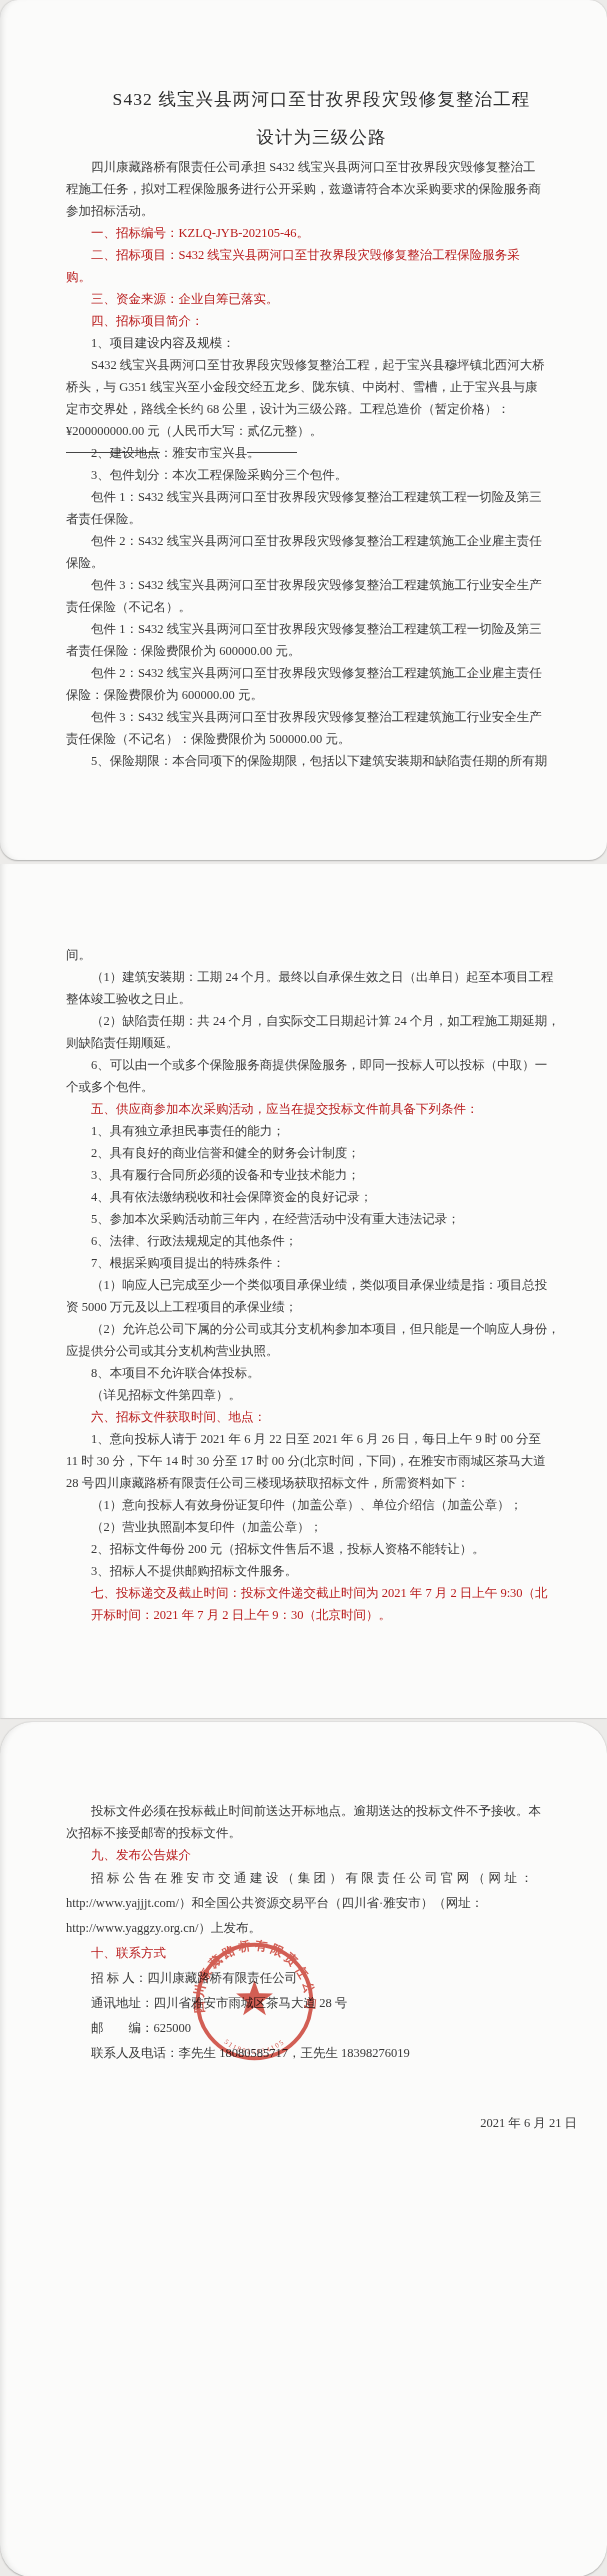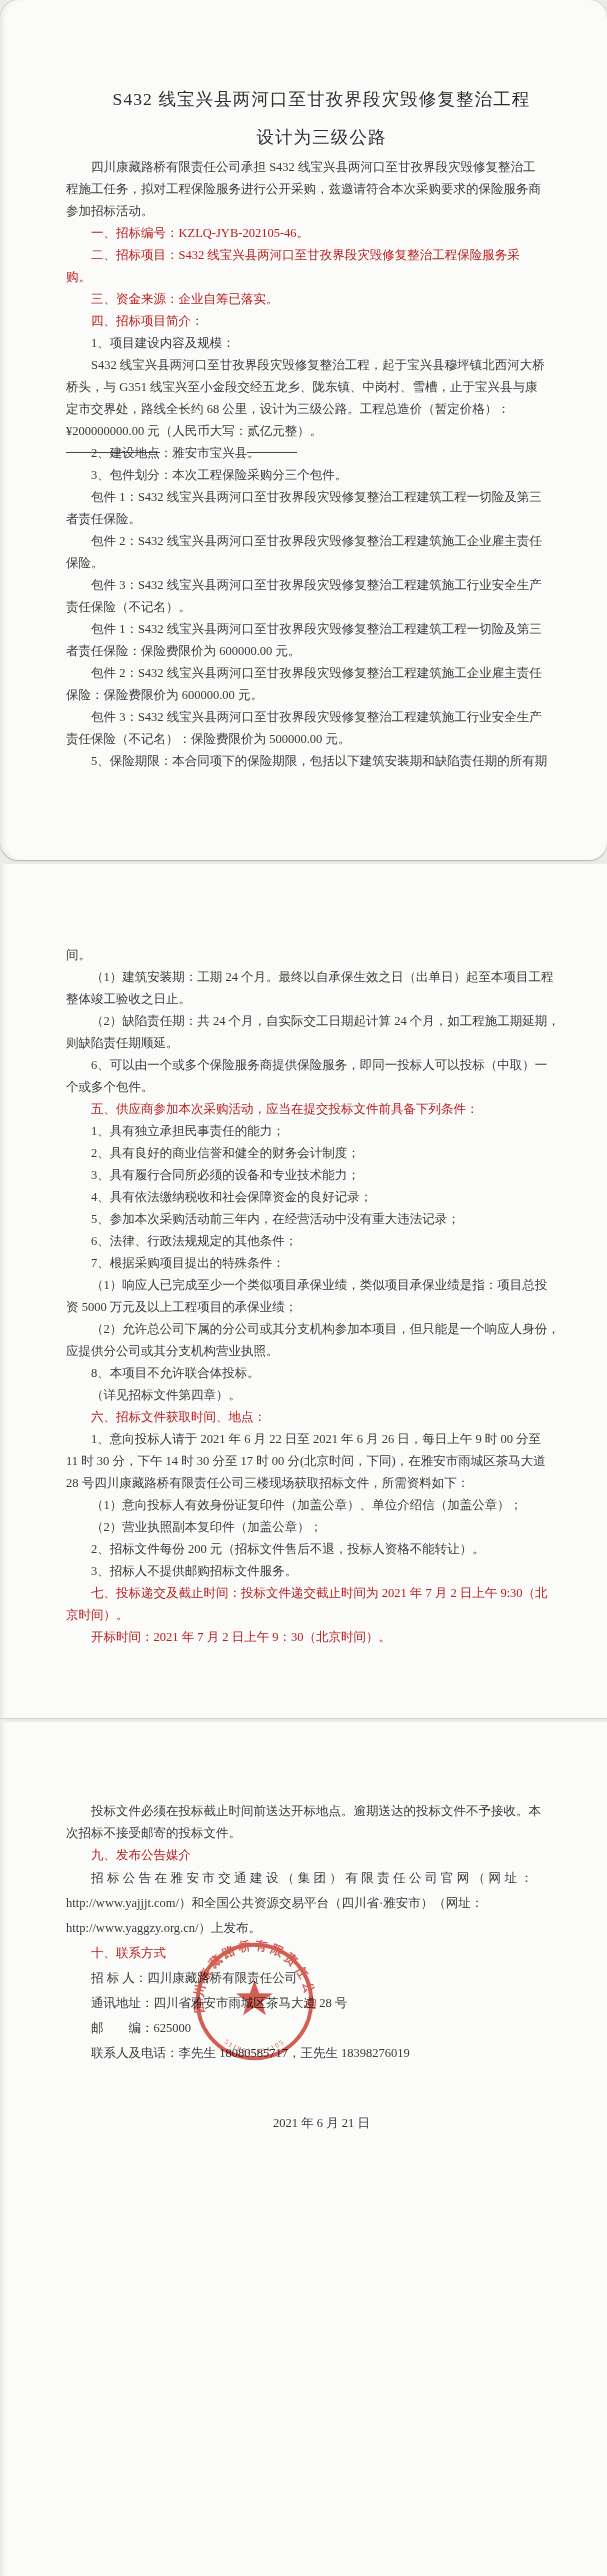--- a/index.html
+++ b/index.html
@@ -12,21 +12,21 @@
   }
   .page{
     position:relative;
     width:607px;
     background:#fbfbfa;
     box-shadow:0 0.8px 1.5px rgba(0,0,0,.25), inset 6px 0 6px -4.6px rgba(0,0,0,.12);
     overflow:hidden;
   }
   .page-1{height:860px;border-radius:18px;}
   .page-2{height:854px;margin-top:3.8px;}
-  .page-3{height:855px;margin-top:3.8px;}
+  .page-3{height:855px;margin-top:3.8px;border-radius:32px;}
   .content{padding:0 30px 0 66px;}
   .pad-1{padding-top:80px;}
   .pad-2{padding-top:80px;}
   .pad-3{padding-top:78px;}
   .title-block{text-align:center;}
   .title{
     font-size:17.5px;
     line-height:38px;
     letter-spacing:1.1px;
     color:#2d2d2d;
@@ -38,21 +38,21 @@
     text-align:justify;
     color:#3a3a3a;
   }
   .line.indent{text-indent:2em;}
   .line.bold{font-weight:normal;color:#b91c1c;}
   .line.tall{line-height:25px;}
   .line.track{letter-spacing:3.4px;}
   .line .u{border-bottom:0.8px solid #454545;padding-bottom:14px;margin-top:16px;}
   .date-line{
     margin-top:47px;
-    text-align:center;
+    text-align:right;
     font-size:12.5px;
     line-height:21px;
     color:#3a3a3a;
   }
   .stamp{
     position:absolute;
     left:190px;
     top:215px;
     width:129px;
     height:129px;
@@ -130,21 +130,20 @@
         <div class="line indent">（详见招标文件第四章）。</div>
         <div class="line indent bold">六、招标文件获取时间、地点：</div>
         <div class="line indent">1、意向投标人请于 2021 年 6 月 22 日至 2021 年 6 月 26 日，每日上午 9 时 00 分至</div>
         <div class="line">11 时 30 分，下午 14 时 30 分至 17 时 00 分(北京时间，下同)，在雅安市雨城区茶马大道</div>
         <div class="line">28 号四川康藏路桥有限责任公司三楼现场获取招标文件，所需资料如下：</div>
         <div class="line indent">（1）意向投标人有效身份证复印件（加盖公章）、单位介绍信（加盖公章）；</div>
         <div class="line indent">（2）营业执照副本复印件（加盖公章）；</div>
         <div class="line indent">2、招标文件每份 200 元（招标文件售后不退，投标人资格不能转让）。</div>
         <div class="line indent">3、招标人不提供邮购招标文件服务。</div>
         <div class="line indent bold">七、投标递交及截止时间：投标文件递交截止时间为 2021 年 7 月 2 日上午 9:30（北</div>
-        <div class="line bold">京时间）。</div>
         <div class="line indent bold">开标时间：2021 年 7 月 2 日上午 9：30（北京时间）。</div>
       </div>
   </div>
 </div>
 
 <div class="page page-3">
   <div class="content pad-3">
     <div>
         <div class="line indent">投标文件必须在投标截止时间前送达开标地点。逾期送达的投标文件不予接收。本</div>
         <div class="line">次招标不接受邮寄的投标文件。</div>

